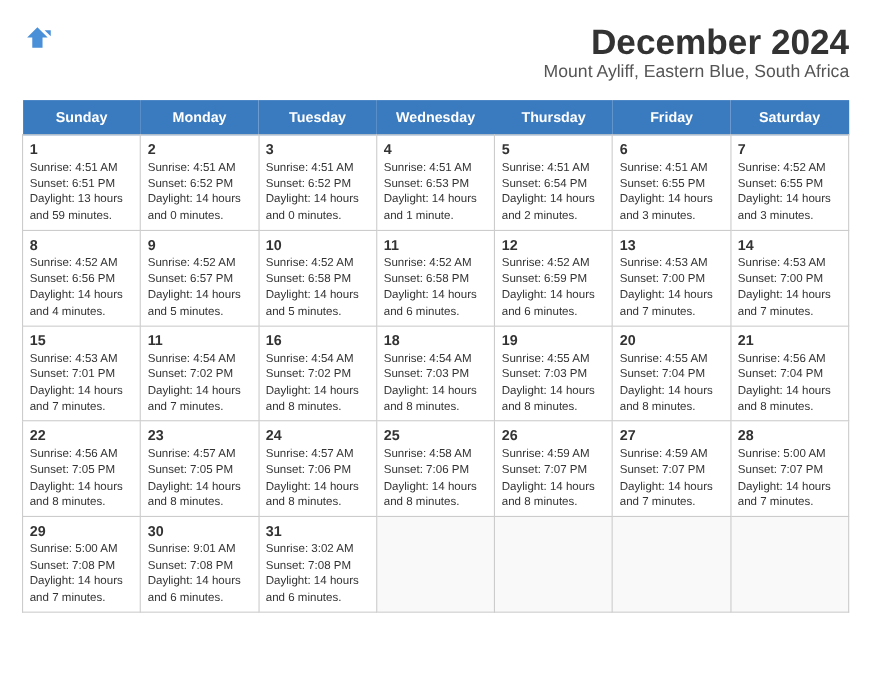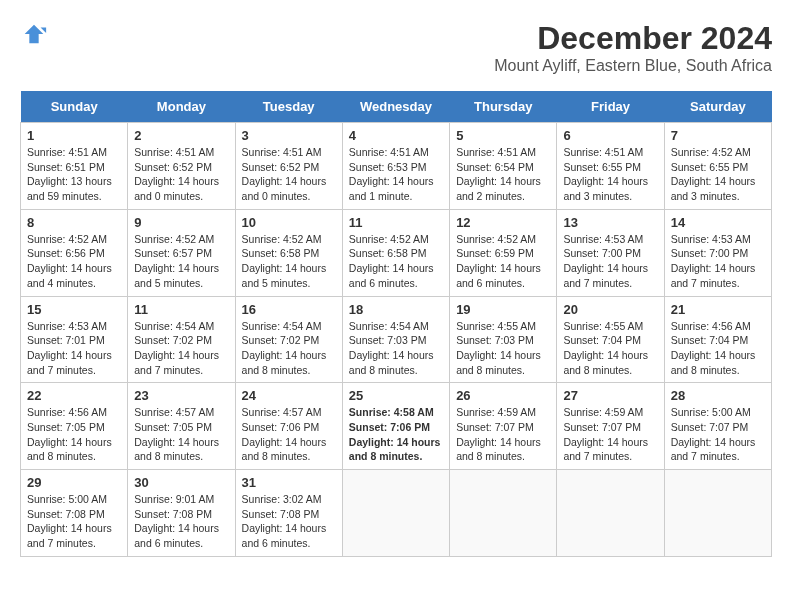--- a/index.html
+++ b/index.html
@@ -282,21 +282,21 @@
         </td>
         <td>
           <span class="day-number">24</span>
           <div class="day-info" style="white-space: pre-line;">Sunrise: 4:57 AM
 Sunset: 7:06 PM
 Daylight: 14 hours
 and 8 minutes.</div>
         </td>
         <td>
           <span class="day-number">25</span>
-          <div class="day-info" style="white-space: pre-line; font-weight: bold;">Sunrise: 4:58 AM
+          <div class="day-info" style="white-space: pre-line;">Sunrise: 4:58 AM
 Sunset: 7:06 PM
 Daylight: 14 hours
 and 8 minutes.</div>
         </td>
         <td>
           <span class="day-number">26</span>
           <div class="day-info" style="white-space: pre-line;">Sunrise: 4:59 AM
 Sunset: 7:07 PM
 Daylight: 14 hours
 and 8 minutes.</div>

